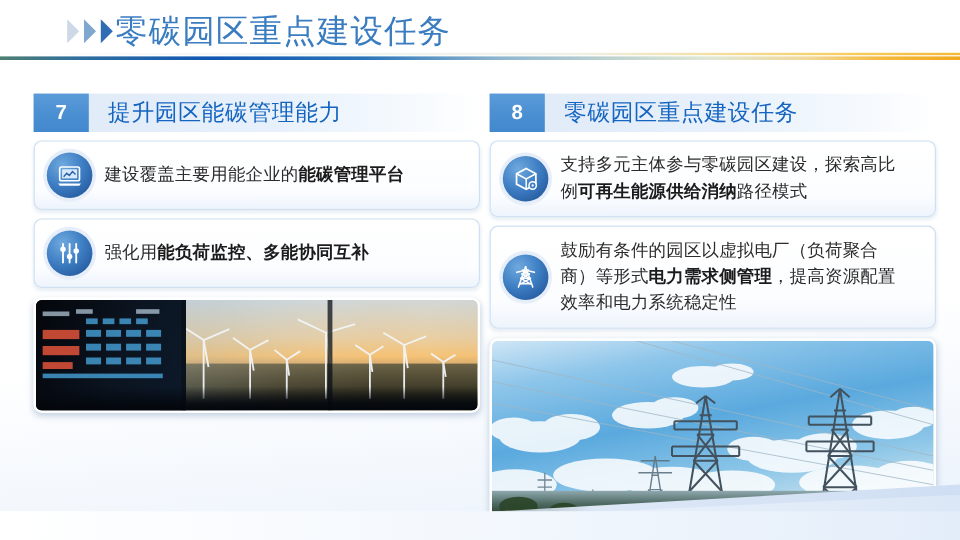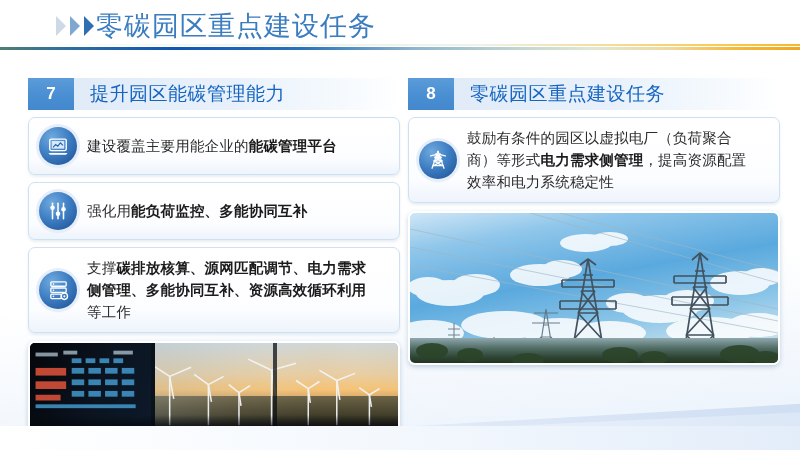--- a/index.html
+++ b/index.html
@@ -206,35 +206,20 @@
             <line x1="18" y1="3.5" x2="18" y2="20.5"></line>
           </g>
           <circle cx="6" cy="8.5" r="2.5" fill="#ffffff"></circle>
           <circle cx="12" cy="15" r="2.5" fill="#ffffff"></circle>
           <circle cx="18" cy="10" r="2.5" fill="#ffffff"></circle>
         </svg>
       </div>
       <div class="txt">强化用<b>能负荷监控、多能协同互补</b></div>
     </div>
 
-    <div class="card">
-      <div class="bub">
-        <svg width="23" height="23" viewBox="0 0 24 24">
-          <rect x="4" y="3" width="16" height="4.6" rx="1" fill="none" stroke="#ffffff" stroke-width="1.4"></rect>
-          <rect x="4" y="9.4" width="16" height="4.6" rx="1" fill="none" stroke="#ffffff" stroke-width="1.4"></rect>
-          <rect x="4" y="15.8" width="11" height="4.6" rx="1" fill="none" stroke="#ffffff" stroke-width="1.4"></rect>
-          <circle cx="6.7" cy="5.3" r="0.85" fill="#ffffff"></circle>
-          <circle cx="6.7" cy="11.7" r="0.85" fill="#ffffff"></circle>
-          <circle cx="6.7" cy="18.1" r="0.85" fill="#ffffff"></circle>
-          <circle cx="18.1" cy="18.1" r="3.3" fill="none" stroke="#ffffff" stroke-width="1.4"></circle>
-          <circle cx="18.1" cy="18.1" r="1.1" fill="#ffffff"></circle>
-        </svg>
-      </div>
-      <div class="txt">支撑<b>碳排放核算、源网匹配调节、电力需求侧管理、多能协同互补、资源高效循环利用</b>等工作</div>
-    </div>
 
     <div class="photo photo-left">
       <div class="ph-l-bg blank"></div>
       <div class="ph-l-sky blank"></div>
       <div class="ph-l-ground blank"></div>
       <div class="ph-l-glass blank"></div>
       <svg class="turbines" viewBox="0 0 260 80" preserveAspectRatio="none">
         <g stroke="#f2f5f7" stroke-width="1.5" fill="none" opacity=".95">
           <line x1="36" y1="22" x2="36" y2="70"></line>
           <line x1="36" y1="22" x2="16" y2="9"></line>
@@ -304,20 +289,32 @@
     </div>
   </div>
 
   <div class="col col-right">
 
     <div class="sec-head">
       <div class="badge">8</div>
       <div class="sec-title">零碳园区重点建设任务</div>
     </div>
 
+    <div class="card">
+      <div class="bub">
+        <svg width="23" height="23" viewBox="0 0 24 24">
+          <path d="M12 2.6 L20.4 7.1 V16.1 L12 20.6 L3.6 16.1 V7.1 Z" fill="none" stroke="#ffffff" stroke-width="1.5"></path>
+          <path d="M3.6 7.1 L12 11.6 L20.4 7.1" fill="none" stroke="#ffffff" stroke-width="1.3"></path>
+          <line x1="12" y1="11.6" x2="12" y2="20.6" stroke="#ffffff" stroke-width="1.3"></line>
+          <circle cx="17.6" cy="17.3" r="3.2" fill="#3f7fc4" stroke="#ffffff" stroke-width="1.3"></circle>
+          <circle cx="17.6" cy="17.3" r="1" fill="#ffffff"></circle>
+        </svg>
+      </div>
+      <div class="txt">支持多元主体参与零碳园区建设，探索高比例<b>可再生能源供给消纳</b>路径模式</div>
+    </div>
 
     <div class="card">
       <div class="bub">
         <svg width="22" height="22" viewBox="0 0 24 24">
           <g stroke="#ffffff" stroke-width="1.4" fill="none" stroke-linecap="round">
             <path d="M12 2.5 L5.5 21"></path>
             <path d="M12 2.5 L18.5 21"></path>
             <path d="M7.6 13 L16.4 13"></path>
             <path d="M8.6 9 L15.4 9"></path>
             <path d="M9.6 5.6 L14.4 5.6"></path>

